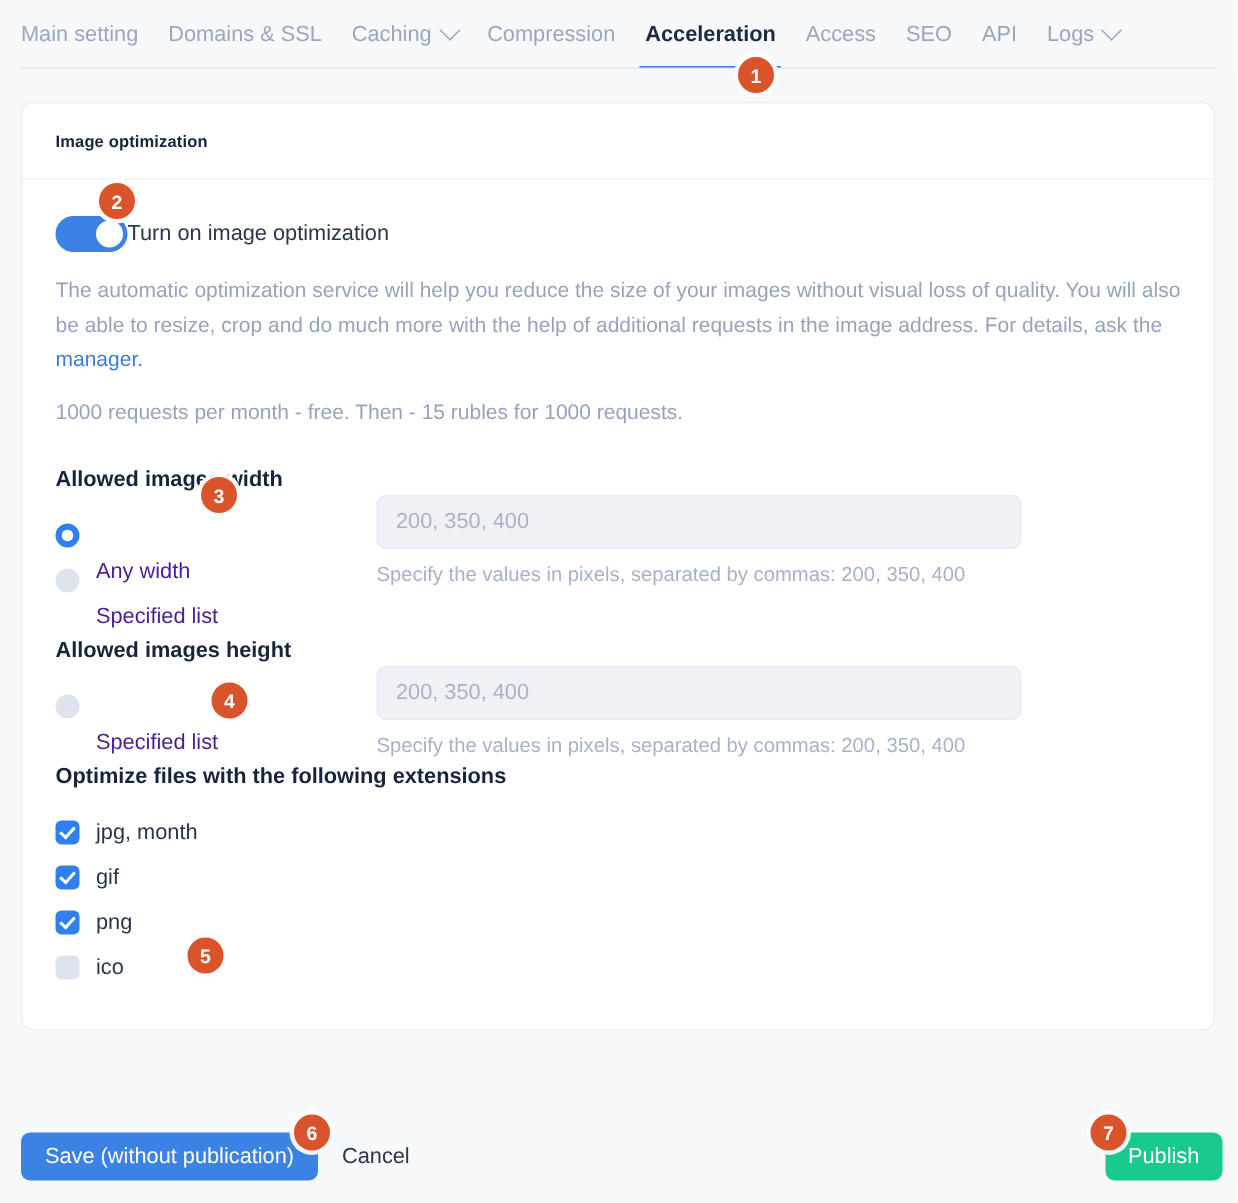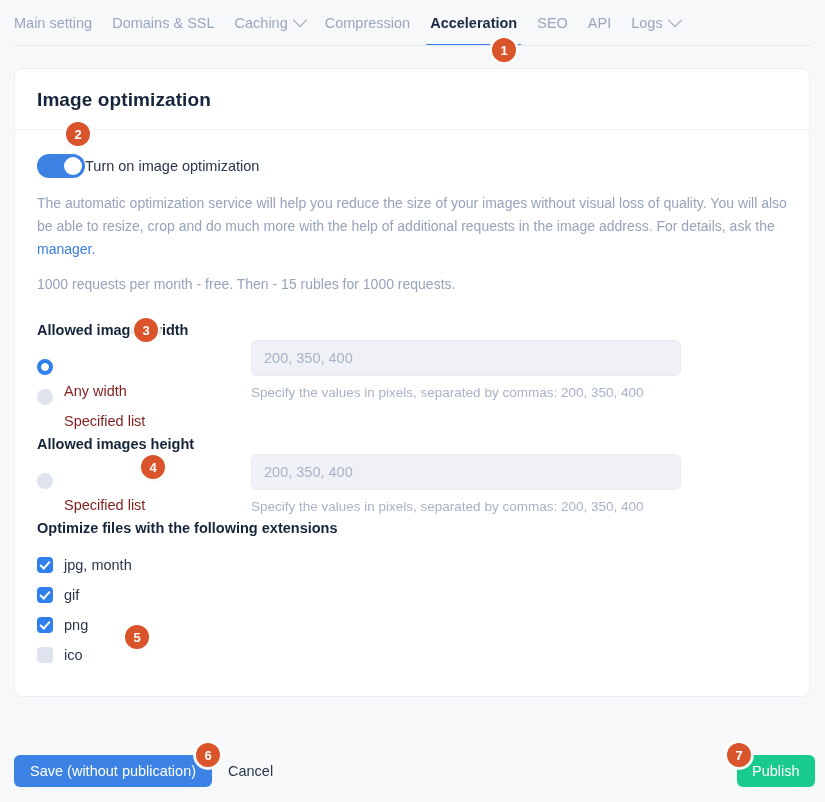--- a/index.html
+++ b/index.html
@@ -89,21 +89,21 @@
     background: #ffffff;
     border: 1px solid #eceff3;
     border-radius: 8px;
     box-sizing: border-box;
   }
   .card-header {
     padding: 20px 22px 18px 22px;
     border-bottom: 1px solid #eef1f5;
   }
   .card-title {
-    font-size: 19px;
+    font-size: 11px;
     font-weight: 700;
     color: #16243c;
     letter-spacing: .1px;
   }
   .card-body {
     padding: 20px 22px 26px 22px;
   }
 
   
   .toggle-row {
@@ -184,21 +184,21 @@
     background: #dfe3ee;
     box-sizing: border-box;
   }
   .radio.on {
     background: #2f80ed;
     border: 4px solid #2f80ed;
     box-shadow: inset 0 0 0 4px #ffffff;
   }
   .opt-label {
     font-size: 14.5px;
-    color: #7f1d1d;
+    color: #4c1d95;
     margin-top: 48px;
   }
 
   .field-col {
     position: absolute;
     left: 214px;
     top: 18px;
     width: 430px;
   }
   .text-input {
@@ -338,20 +338,23 @@
       <span>Caching</span>
       <span class="caret"></span>
     </div>
     <div class="tab">
       <span>Compression</span>
     </div>
     <div class="tab active">
       <span>Acceleration</span>
     </div>
     <div class="tab">
+      <span>Access</span>
+    </div>
+    <div class="tab">
       <span>SEO</span>
     </div>
     <div class="tab">
       <span>API</span>
     </div>
     <div class="tab">
       <span>Logs</span>
       <span class="caret"></span>
     </div>
   </div>

